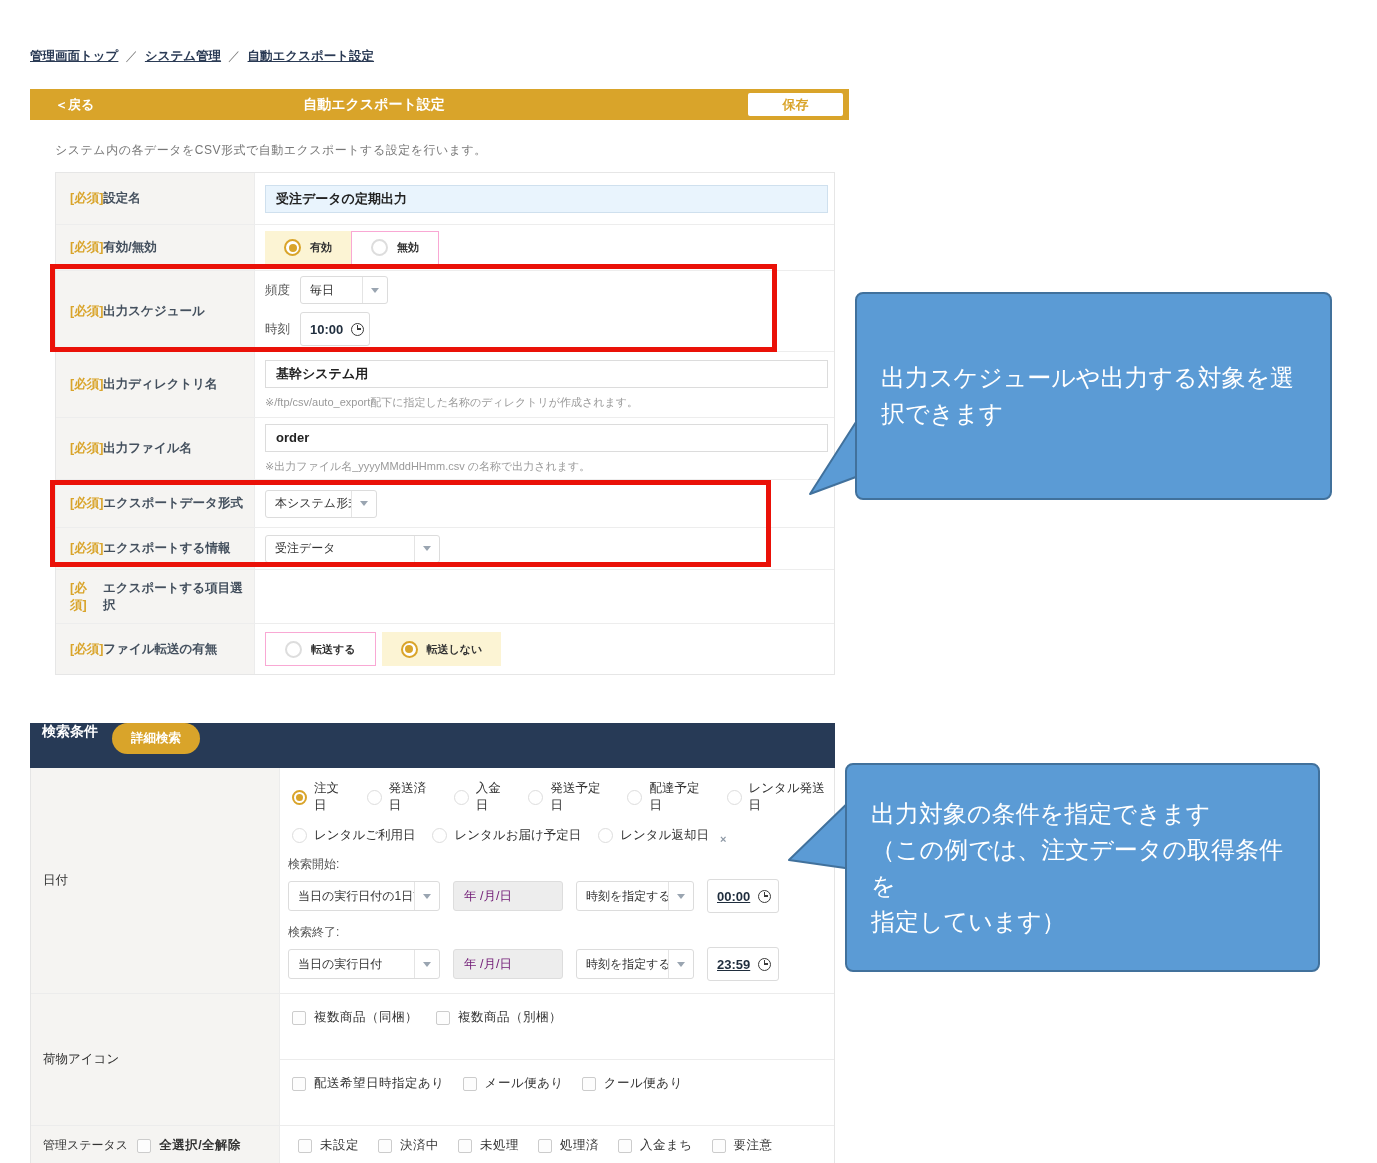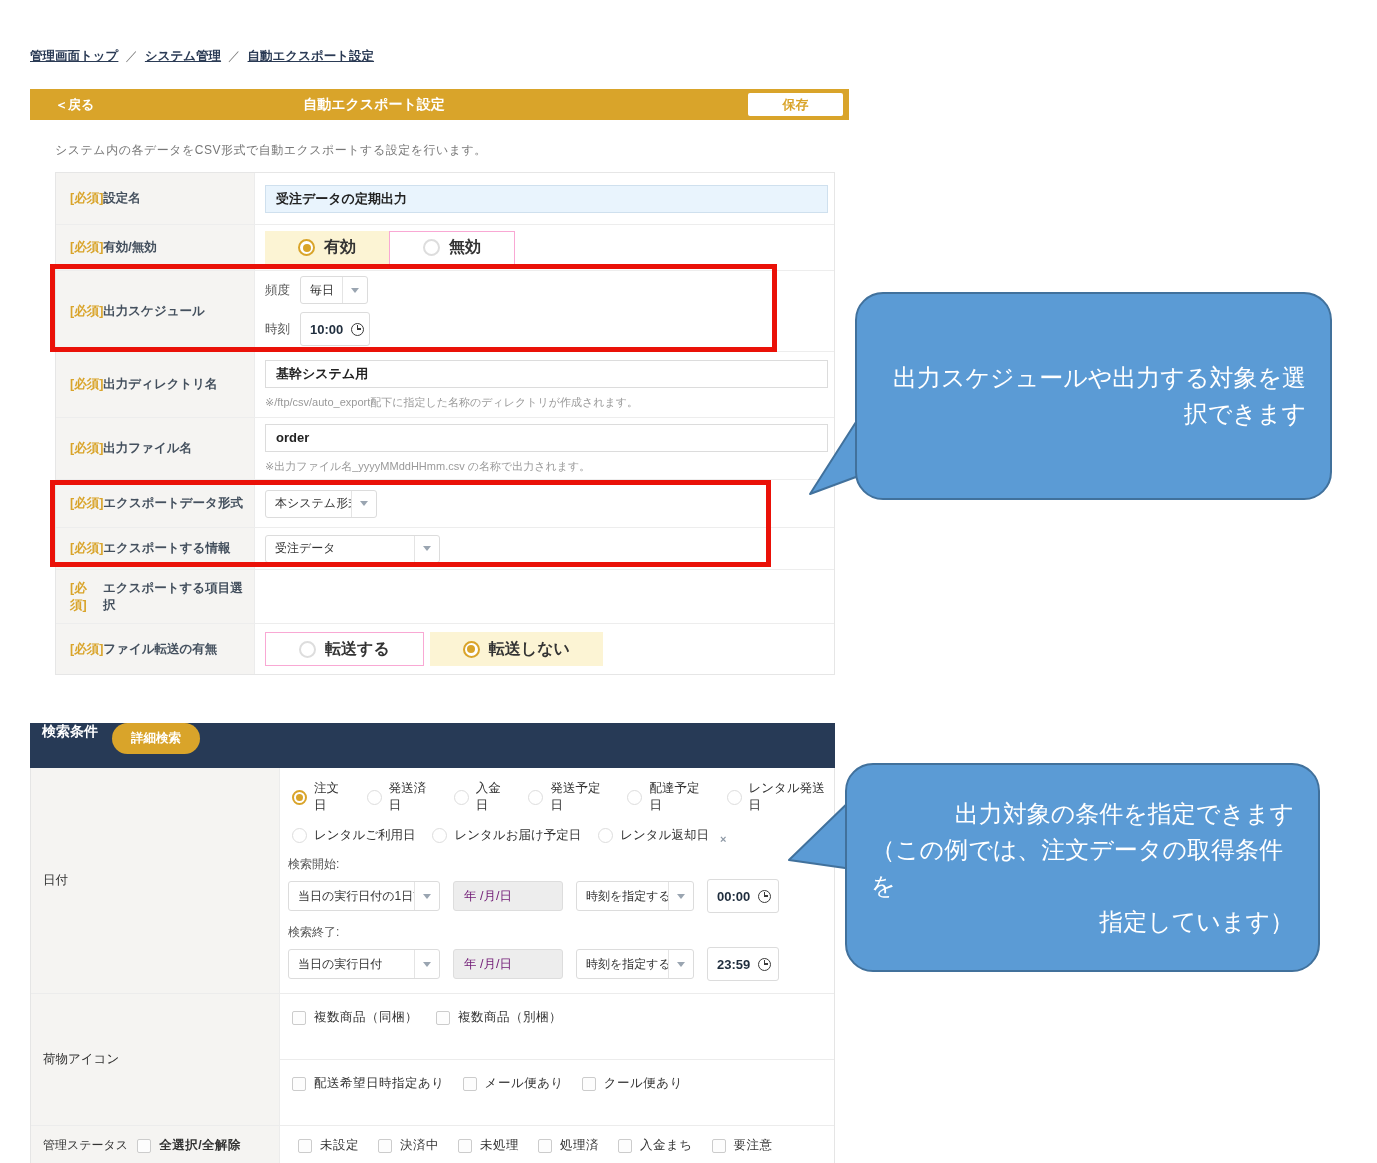--- a/index.html
+++ b/index.html
@@ -25,21 +25,21 @@
   .frow:last-child { border-bottom:none; }
   .fl { width:199px; flex-shrink:0; background:#f5f4f2; border-right:1px solid #ececec; display:flex; align-items:center; padding-left:14px; font-size:12.5px; font-weight:bold; color:#44505e; }
   .req { color:#d9a42a; font-weight:bold; }
   .fv { flex:1; display:flex; flex-direction:column; justify-content:center; padding:0 12px 0 10px; }
 
   .input-blue { height:28px; width:563px; background:#e9f4fd; border:1px solid #cfe0ee; display:flex; align-items:center; padding:0 10px; font-size:13px; font-weight:bold; color:#222; }
   .input-white { height:28px; width:563px; background:#fff; border:1px solid #dcdcdc; display:flex; align-items:center; padding:0 10px; font-size:13px; font-weight:bold; color:#222; }
   .note { font-size:11px; color:#9a9a9a; margin-top:7px; }
 
   .optrow { display:flex; align-items:center; }
-  .opt { height:34px; display:flex; align-items:center; gap:9px; padding:0 33px; font-size:16px; font-weight:bold; color:#333; cursor:pointer; }
+  .opt { height:34px; display:flex; align-items:center; gap:9px; padding:0 19px; font-size:11px; font-weight:bold; color:#333; cursor:pointer; }
   .opt.sel { background:#fcf4d4; }
   .opt.unsel { background:#fff; border:1px solid #f9a8d4; }
 
   .radio { width:17px; height:17px; border-radius:50%; border:2px solid #ddd; background:#fff; position:relative; flex-shrink:0; }
   .radio.checked { border-color:#d9a42a; }
   .radio.checked::after { content:""; position:absolute; inset:2.5px; background:#d9a42a; border-radius:50%; }
   .radio.sm { width:15px; height:15px; border-width:1.5px; }
   .radio.sm.checked { border-width:2px; }
   .radio.sm.checked::after { inset:2px; }
 
@@ -57,21 +57,21 @@
   .clock::after { content:""; position:absolute; left:4.6px; top:4.8px; width:3.8px; height:1.4px; background:#3a3a3a; }
 
   .btn-outline { display:inline-flex; align-items:center; justify-content:center; border:1px solid #d9a42a; color:#d9a42a; background:#fff; font-weight:bold; font-size:12px; border-radius:3px; height:30px; padding:0 15px; width:fit-content; cursor:pointer; }
 
   
   .redbox { position:absolute; border:5px solid #ea1108; pointer-events:none; z-index:6; }
   .redbox1 { left:50px; top:264px; width:727px; height:88px; }
   .redbox2 { left:50px; top:480px; width:721px; height:87px; }
 
   
-  .callout { position:absolute; background:#5b9bd5; border:2px solid #41719c; border-radius:28px; color:#fff; display:flex; flex-direction:column; justify-content:center; padding:0 24px; z-index:5;align-items:flex-end; }
+  .callout { position:absolute; background:#5b9bd5; border:2px solid #41719c; border-radius:8px; color:#fff; display:flex; flex-direction:column; justify-content:center; padding:0 24px; z-index:5; }
   .callout .cl-line { font-size:24px; line-height:36px; }
   .callout1 { left:855px; top:292px; width:477px; height:208px; }
   .callout2 { left:845px; top:763px; width:475px; height:209px; }
   .tail { position:absolute; z-index:5; }
 
   
   .search-wrap { position:absolute; left:30px; top:723px; width:805px; }
   .search-head { height:45px; background:#273a56; display:flex; align-items:flex-start; padding:0 12px; gap:14px; }
   .search-title { color:#fff; font-weight:bold; font-size:14px; }
   .badge { background:#d9a42a; color:#fff; font-weight:bold; font-size:12.5px; padding:7px 19px; border-radius:16px; cursor:pointer; }
@@ -86,21 +86,21 @@
   .row-date .sv { padding:12px 0 12px 8px; }
   .radioline { display:flex; align-items:center; gap:17px; margin-left:4px; }
   .radioline + .radioline { margin-top:11px; }
   .ritem { display:flex; align-items:center; gap:7px; font-size:12.5px; color:#333; cursor:pointer; }
   .xmark { color:#8d98a5; font-size:11px; font-weight:bold; margin:8px 0 0 -6px; cursor:pointer; }
   .caption { font-size:12px; color:#555; margin:11px 0 6px; }
   .ctlline { display:flex; align-items:center; gap:13px; }
   .dd.preset { width:152px; height:30px; }
   .dd.tmode { width:118px; height:30px; }
   .input-dis { width:110px; height:30px; background:#ededed; border:1px solid #ddd; border-radius:3px; color:#701a75; font-size:12.5px; display:flex; align-items:center; padding:0 10px; }
-  .timebox.tall { height:20px; width:72px; }
+  .timebox.tall { height:20px; width:72px;text-decoration:underline; }
 
   .sub { padding:15px 0 33px 12px; display:flex; align-items:center; gap:18px; }
   .sub.divided { border-bottom:1px solid #ececec; }
   .citem { display:flex; align-items:center; gap:8px; font-size:12.5px; color:#333; letter-spacing:.5px; cursor:pointer; }
   .cb { width:14px; height:14px; border:1px solid #ccc; border-radius:2px; background:#fdfdfd; flex-shrink:0; }
 
   .row-status { height:40px; }
   .row-status .sl { gap:9px; font-size:12px; }
   .row-status .sv { display:flex; align-items:center; gap:19px; padding-left:18px; }
   .row-partial { height:8px; }
@@ -158,21 +158,21 @@
     </div>
 
     <div class="frow" style="height:81px">
       <div class="fl">
         <span class="req">[必須]</span>
         <span>出力スケジュール</span>
       </div>
       <div class="fv">
         <div class="schline">
           <span>頻度</span>
-          <div class="dd" style="width:68px">
+          <div class="dd" style="width:88px">
             <span class="dd-t">毎日</span>
             <span class="dd-a">
                 <span class="arr"></span>
               </span>
           </div>
         </div>
         <div class="schline">
           <span>時刻</span>
           <div class="timebox" style="width:70px">
             <span>10:00</span>

